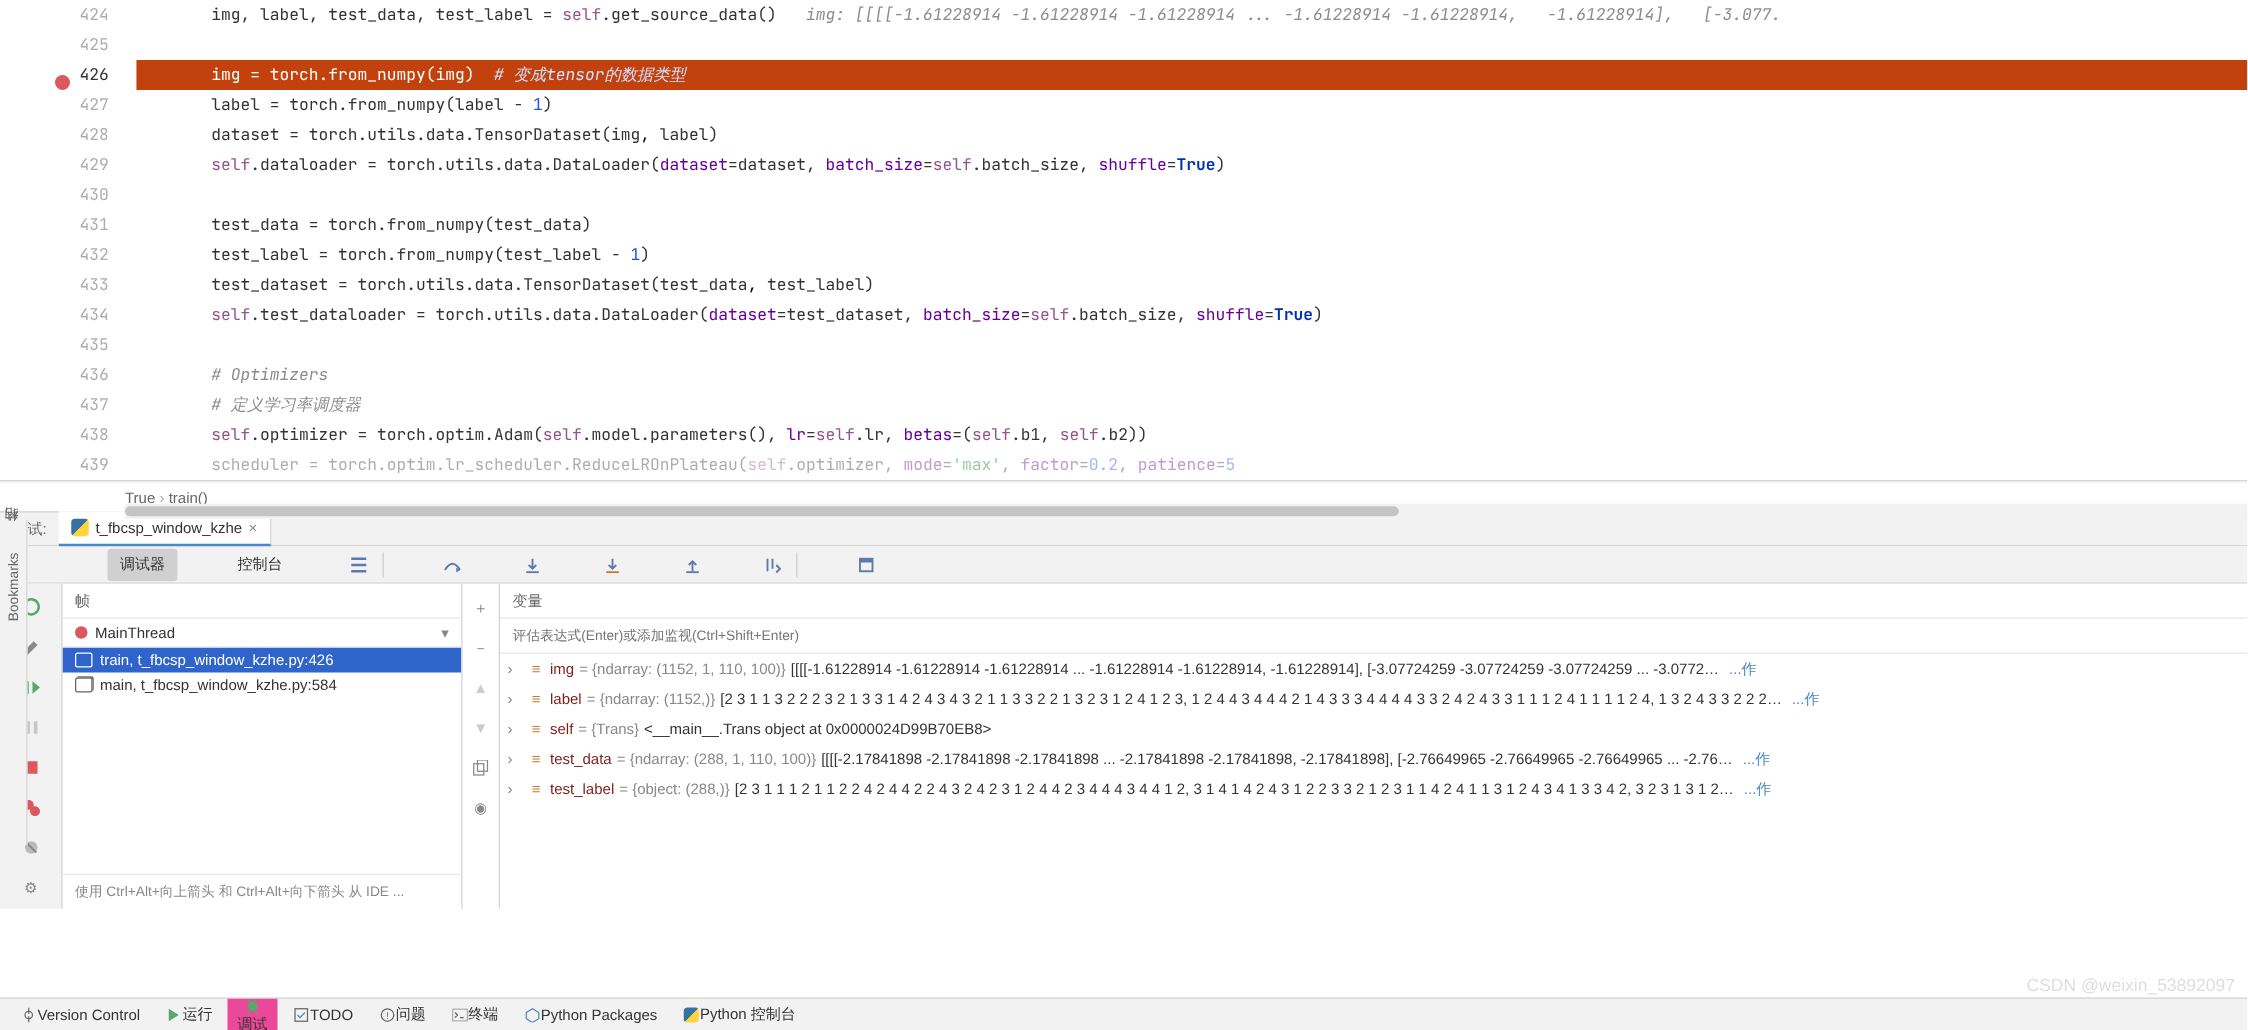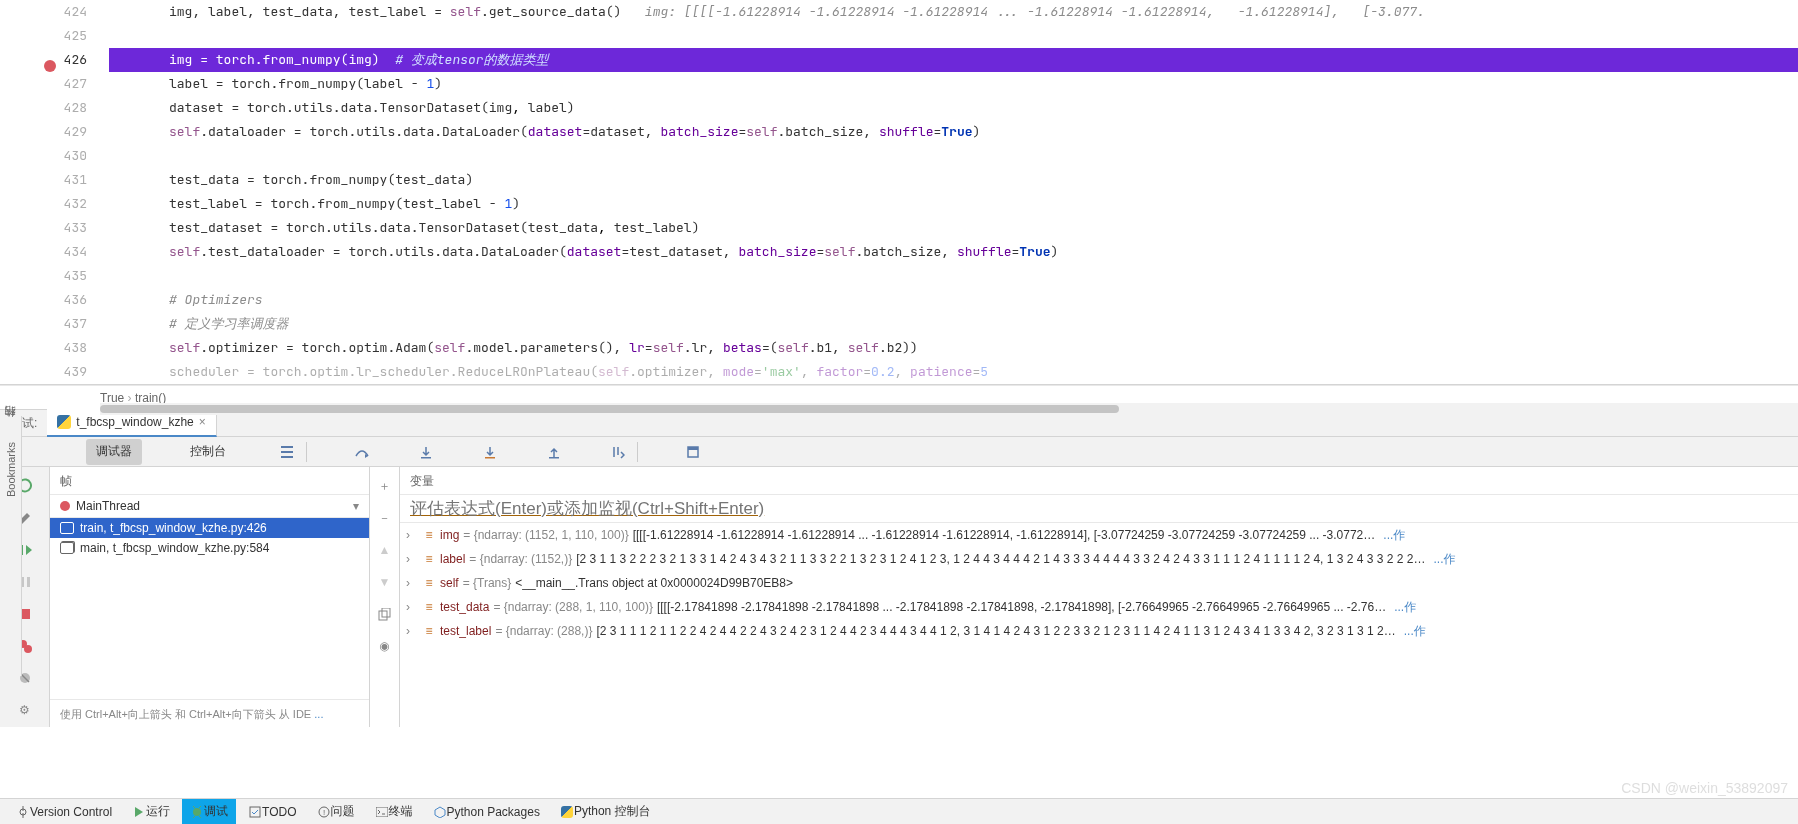--- a/index.html
+++ b/index.html
@@ -6,21 +6,21 @@
 body { font-family: "Segoe UI", "Microsoft YaHei", sans-serif; font-size: 12px; background: #fff; color: #333; overflow: hidden; width: 1798px; height: 824px; position: relative; }
 .editor-area { height: 385px; display: flex; background: #fff; border-bottom: 1px solid #d4d4d4; }
 .gutter { width: 95px; background: #fff; text-align: right; padding-right: 8px; font-family: "JetBrains Mono", Consolas, monospace; font-size: 13px; color: #adadad; user-select: none; }
 .gutter-line { height: 24px; line-height: 24px; display: flex; justify-content: flex-end; align-items: flex-end; gap: 6px; }
 .gutter-line.current { background: #fff; color: #333; }
 .breakpoint { width: 12px; height: 12px; border-radius: 50%; background: #db5860; margin-right: 2px; }
 .fold-col { width: 14px; background: #fff; }
 .fold-mark { color: #adadad; font-size: 10px; text-align: center; height: 24px; line-height: 24px; }
 .code { flex: 1; font-family: "JetBrains Mono", Consolas, monospace; font-size: 13px; white-space: pre; overflow: hidden; }
 .code-line { height: 24px; line-height: 24px; padding-left: 60px; }
-.code-line.current { background: #6d28d9; color: #fff; }
+.code-line.current { background: #c2410c; color: #fff; }
 .code-line.current .kw, .code-line.current .self, .code-line.current .str, .code-line.current .num, .code-line.current .cmt, .code-line.current .param { color: #fff; }
 .code-line.current .cmt { font-style: italic; color: #d0e0ff; }
 .kw { color: #0033b3; font-weight: bold; }
 .self { color: #94558d; }
 .str { color: #067d17; }
 .num { color: #1750eb; }
 .cmt { color: #8c8c8c; font-style: italic; }
 .param { color: #660099; }
 .fn { color: #000; }
 .inlay { color: #8c8c8c; font-style: italic; }
@@ -49,34 +49,34 @@
 .frame-item { display: flex; align-items: center; gap: 6px; padding: 3px 10px; font-size: 12px; cursor: pointer; }
 .frame-item.selected { background: #2f65ca; color: #fff; }
 .frame-icon { width: 14px; height: 12px; border: 1px solid #666; border-radius: 2px; position: relative; flex-shrink: 0; }
 .frame-item.selected .frame-icon { border-color: #fff; }
 .frame-icon.stack { box-shadow: 1px -1px 0 #666; }
 .frames-hint { height: 28px; line-height: 28px; font-size: 11px; color: #888; padding: 0 10px; border-top: 1px solid #e8e8e8; overflow: hidden; white-space: nowrap; text-overflow: ellipsis; }
 .frames-hint .dots { color: #4a88c7; }
 .mid-col { width: 30px; border-right: 1px solid #d4d4d4; display: flex; flex-direction: column; align-items: center; padding-top: 6px; gap: 6px; color: #888; }
 .vars-panel { flex: 1; display: flex; flex-direction: column; }
 .eval-row { height: 28px; display: flex; align-items: center; border-bottom: 1px solid #e8e8e8; }
-.eval-input { flex: 1; border: none; outline: none; padding: 0 10px; color: #a16207; font-size: 17px; background: transparent; text-decoration: underline; }
+.eval-input { flex: 1; border: none; outline: none; padding: 0 10px; color: #a16207; font-size: 11px; background: transparent; }
 .var-list { flex: 1; overflow: hidden; }
 .var-row { display: flex; align-items: center; padding: 2px 6px; font-size: 12px; line-height: 20px; white-space: nowrap; overflow: hidden; gap: 4px; }
 .expand-arrow { color: #888; width: 12px; cursor: pointer; }
 .eq-icon { color: #c87832; font-weight: bold; width: 14px; text-align: center; }
 .var-name { color: #7f1d1d; font-weight: 500; }
 .var-type { color: #888; }
 .var-val { color: #333; }
 .actions { color: #4a88c7; margin-left: 4px; }
 .side-tabs { position: absolute; left: 0; top: 416px; width: 22px; height: 260px; background: #f2f2f2; border-right: 1px solid #d4d4d4; display: flex; flex-direction: column; align-items: center; gap: 16px; padding-top: 10px; }
 .side-tab { writing-mode: vertical-rl; transform: rotate(180deg); font-size: 11px; color: #666; cursor: pointer; display: flex; align-items: center; gap: 4px; }
 .status-bar { position: absolute; bottom: 0; left: 0; right: 0; height: 26px; background: #f2f2f2; border-top: 1px solid #d4d4d4; display: flex; align-items: center; padding: 0 8px; gap: 4px; font-size: 12px; }
 .sb-item { display: flex; align-items: center; gap: 0; padding: 0 8px; height: 26px; cursor: pointer; }
-.sb-item.active { background: #0ea5e9; }
+.sb-item.active { background: #ec4899; flex-direction: column; }
 .sb-ic { width: 14px; height: 14px; display: flex; align-items: center; justify-content: center; }
 .watermark { position: absolute; right: 10px; bottom: 28px; color: #d0d0d0; font-size: 14px; opacity: 0.7; pointer-events: none; }
 .scrollbar-h { position: absolute; left: 100px; right: 0; bottom: 409px; height: 12px; background: #f2f2f2; }
 .scrollbar-h .thumb { position: absolute; left: 0; width: 60%; height: 8px; top: 2px; background: #c4c4c4; border-radius: 4px; }
 </style>
 </head>
 <body>
 
 <div class="editor-area">
   <div class="gutter" id="gutter">
@@ -325,21 +325,21 @@
           <span class="eq-icon">≡</span>
           <span class="var-name">test_data</span>
           <span class="var-type"> = {ndarray: (288, 1, 110, 100)} </span>
           <span class="var-val">[[[[-2.17841898 -2.17841898 -2.17841898 ... -2.17841898 -2.17841898,   -2.17841898],   [-2.76649965 -2.76649965 -2.76649965 ... -2.76…</span>
           <span class="actions">...作</span>
         </div>
         <div class="var-row">
           <span class="expand-arrow">›</span>
           <span class="eq-icon">≡</span>
           <span class="var-name">test_label</span>
-          <span class="var-type"> = {ndarray: (288,)} </span>
+          <span class="var-type"> = {object: (288,)} </span>
           <span class="var-val">[2 3 1 1 1 2 1 1 2 2 4 2 4 4 2 2 4 3 2 4 2 3 1 2 4 4 2 3 4 4 4 3 4 4 1 2, 3 1 4 1 4 2 4 3 1 2 2 3 3 2 1 2 3 1 1 4 2 4 1 1 3 1 2 4 3 4 1 3 3 4 2, 3 2 3 1 3 1 2…</span>
           <span class="actions">...作</span>
         </div>
       </div>
   </div>
 </div>
 
 <div class="side-tabs">
   <div class="side-tab">
       <span>结构</span>

